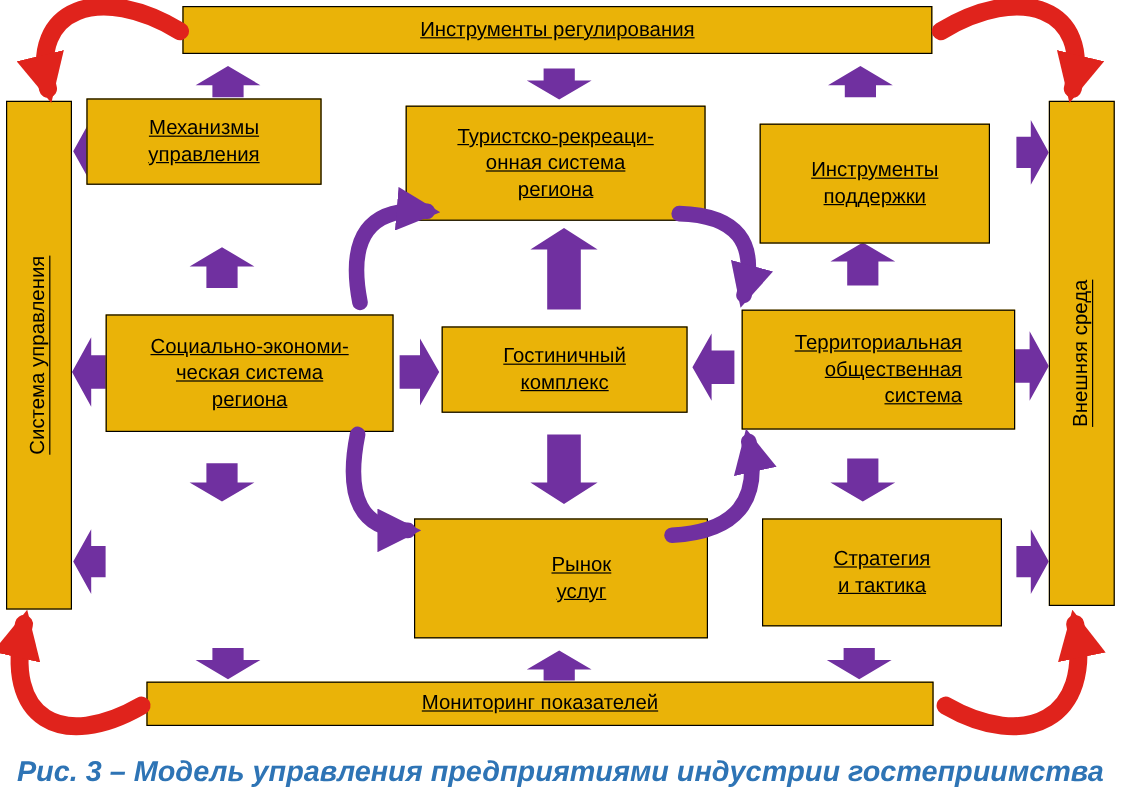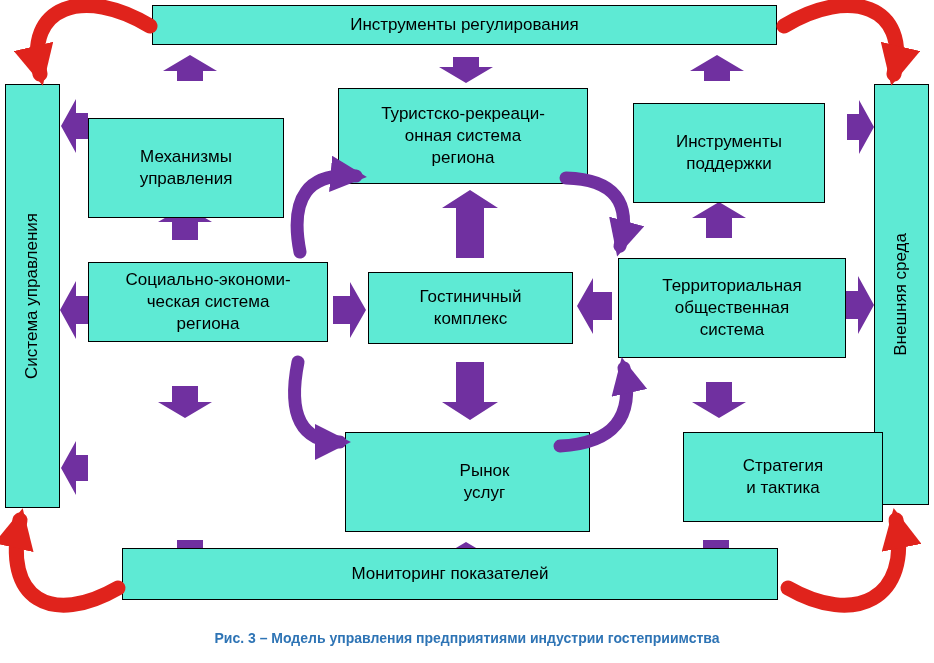--- a/index.html
+++ b/index.html
@@ -4,33 +4,33 @@
 <style>
   html,body{margin:0;padding:0;background:#fff;}
   .canvas{
     position:relative;width:934px;height:663px;background:#fff;
     font-family:"Liberation Sans",sans-serif;overflow:hidden;
   }
   svg.layer{position:absolute;left:0;top:0;pointer-events:none;}
   .under{z-index:1;}
   .over{z-index:3;}
   .box{
-    position:absolute;border:1.5px solid #000;background:#5eead4;
+    position:absolute;border:1.5px solid #000;background:#eab308;
     display:flex;align-items:center;justify-content:center;
     text-align:center;color:#000;font-size:17px;line-height:1.3;
-    box-sizing:border-box;z-index:2;
+    box-sizing:border-box;z-index:2;text-decoration:underline;
   }
   .box .lbl{white-space:pre-line;}
   .vbar .lbl{
     writing-mode:vertical-rl;transform:rotate(180deg);
     white-space:nowrap;font-size:17px;
   }
   .caption{
     position:absolute;left:0;top:630px;width:934px;text-align:center;
-    color:#2E74B5;font-weight:bold;font-size:14px;z-index:2;
+    color:#2E74B5;font-style:italic;font-weight:bold;font-size:24px;z-index:2;
   }
   .pa{fill:#7030A0;stroke:none;}
   .arc{fill:none;stroke:#7030A0;stroke-width:13;stroke-linecap:round;}
   .rarc{fill:none;stroke:#E0231C;stroke-width:15;stroke-linecap:round;}
 </style>
 </head>
 <body>
 
 <div class="canvas">
 
@@ -67,59 +67,59 @@
     <span class="lbl">Инструменты регулирования</span>
   </div>
 
   <div class="box vbar" style="left:5px;top:84px;width:55px;height:424px;">
     <span class="lbl">Система управления</span>
   </div>
   <div class="box vbar" style="left:874px;top:84px;width:55px;height:421px;">
     <span class="lbl">Внешняя среда</span>
   </div>
 
-  <div class="box" style="left:88px;top:82px;width:196px;height:100px;margin-top:36px;">
+  <div class="box" style="left:72px;top:82px;width:196px;height:72px;">
     <span class="lbl">Механизмы
 управления</span>
   </div>
   <div class="box" style="left:338px;top:88px;width:250px;height:96px;">
     <span class="lbl">Туристско-рекреаци-
 онная система
 региона</span>
   </div>
   <div class="box" style="left:633px;top:82px;width:192px;height:100px;margin-top:21px;">
     <span class="lbl">Инструменты
 поддержки</span>
   </div>
 
-  <div class="box" style="left:88px;top:262px;width:240px;height:80px;">
+  <div class="box" style="left:88px;top:262px;width:240px;height:98px;">
     <span class="lbl">Социально-экономи-
 ческая система
 региона</span>
   </div>
   <div class="box" style="left:368px;top:272px;width:205px;height:72px;">
     <span class="lbl">Гостиничный
 комплекс</span>
   </div>
-  <div class="box" style="left:618px;top:258px;width:228px;height:100px;">
+  <div class="box" style="left:618px;top:258px;width:228px;height:100px;text-align:right;">
     <span class="lbl">Территориальная
 общественная
 система</span>
   </div>
 
   <div class="box" style="left:345px;top:432px;width:245px;height:100px;padding-left:34px;">
     <span class="lbl">Рынок
 услуг</span>
   </div>
-  <div class="box" style="left:635px;top:432px;width:200px;height:90px;margin-left:48px;">
+  <div class="box" style="left:635px;top:432px;width:200px;height:90px;">
     <span class="lbl">Стратегия
 и тактика</span>
   </div>
 
-  <div class="box" style="left:122px;top:548px;width:656px;height:52px;align-items:center;">
+  <div class="box" style="left:122px;top:568px;width:656px;height:37px;align-items:center;">
     <span class="lbl">Мониторинг показателей</span>
   </div>
 
   <svg class="layer over" width="934" height="663" viewBox="0 0 934 663">
     <defs>
       <marker id="ah-purple" viewBox="0 0 10 10" refX="7" refY="5" markerWidth="2.8" markerHeight="2.8" orient="auto">
         <path d="M0,0 L10,5 L0,10 Z" fill="#7030A0"></path>
       </marker>
       <marker id="ah-red" viewBox="0 0 10 10" refX="7" refY="5" markerWidth="2.7" markerHeight="2.7" orient="auto">
         <path d="M0,0 L10,5 L0,10 Z" fill="#E0231C"></path>

